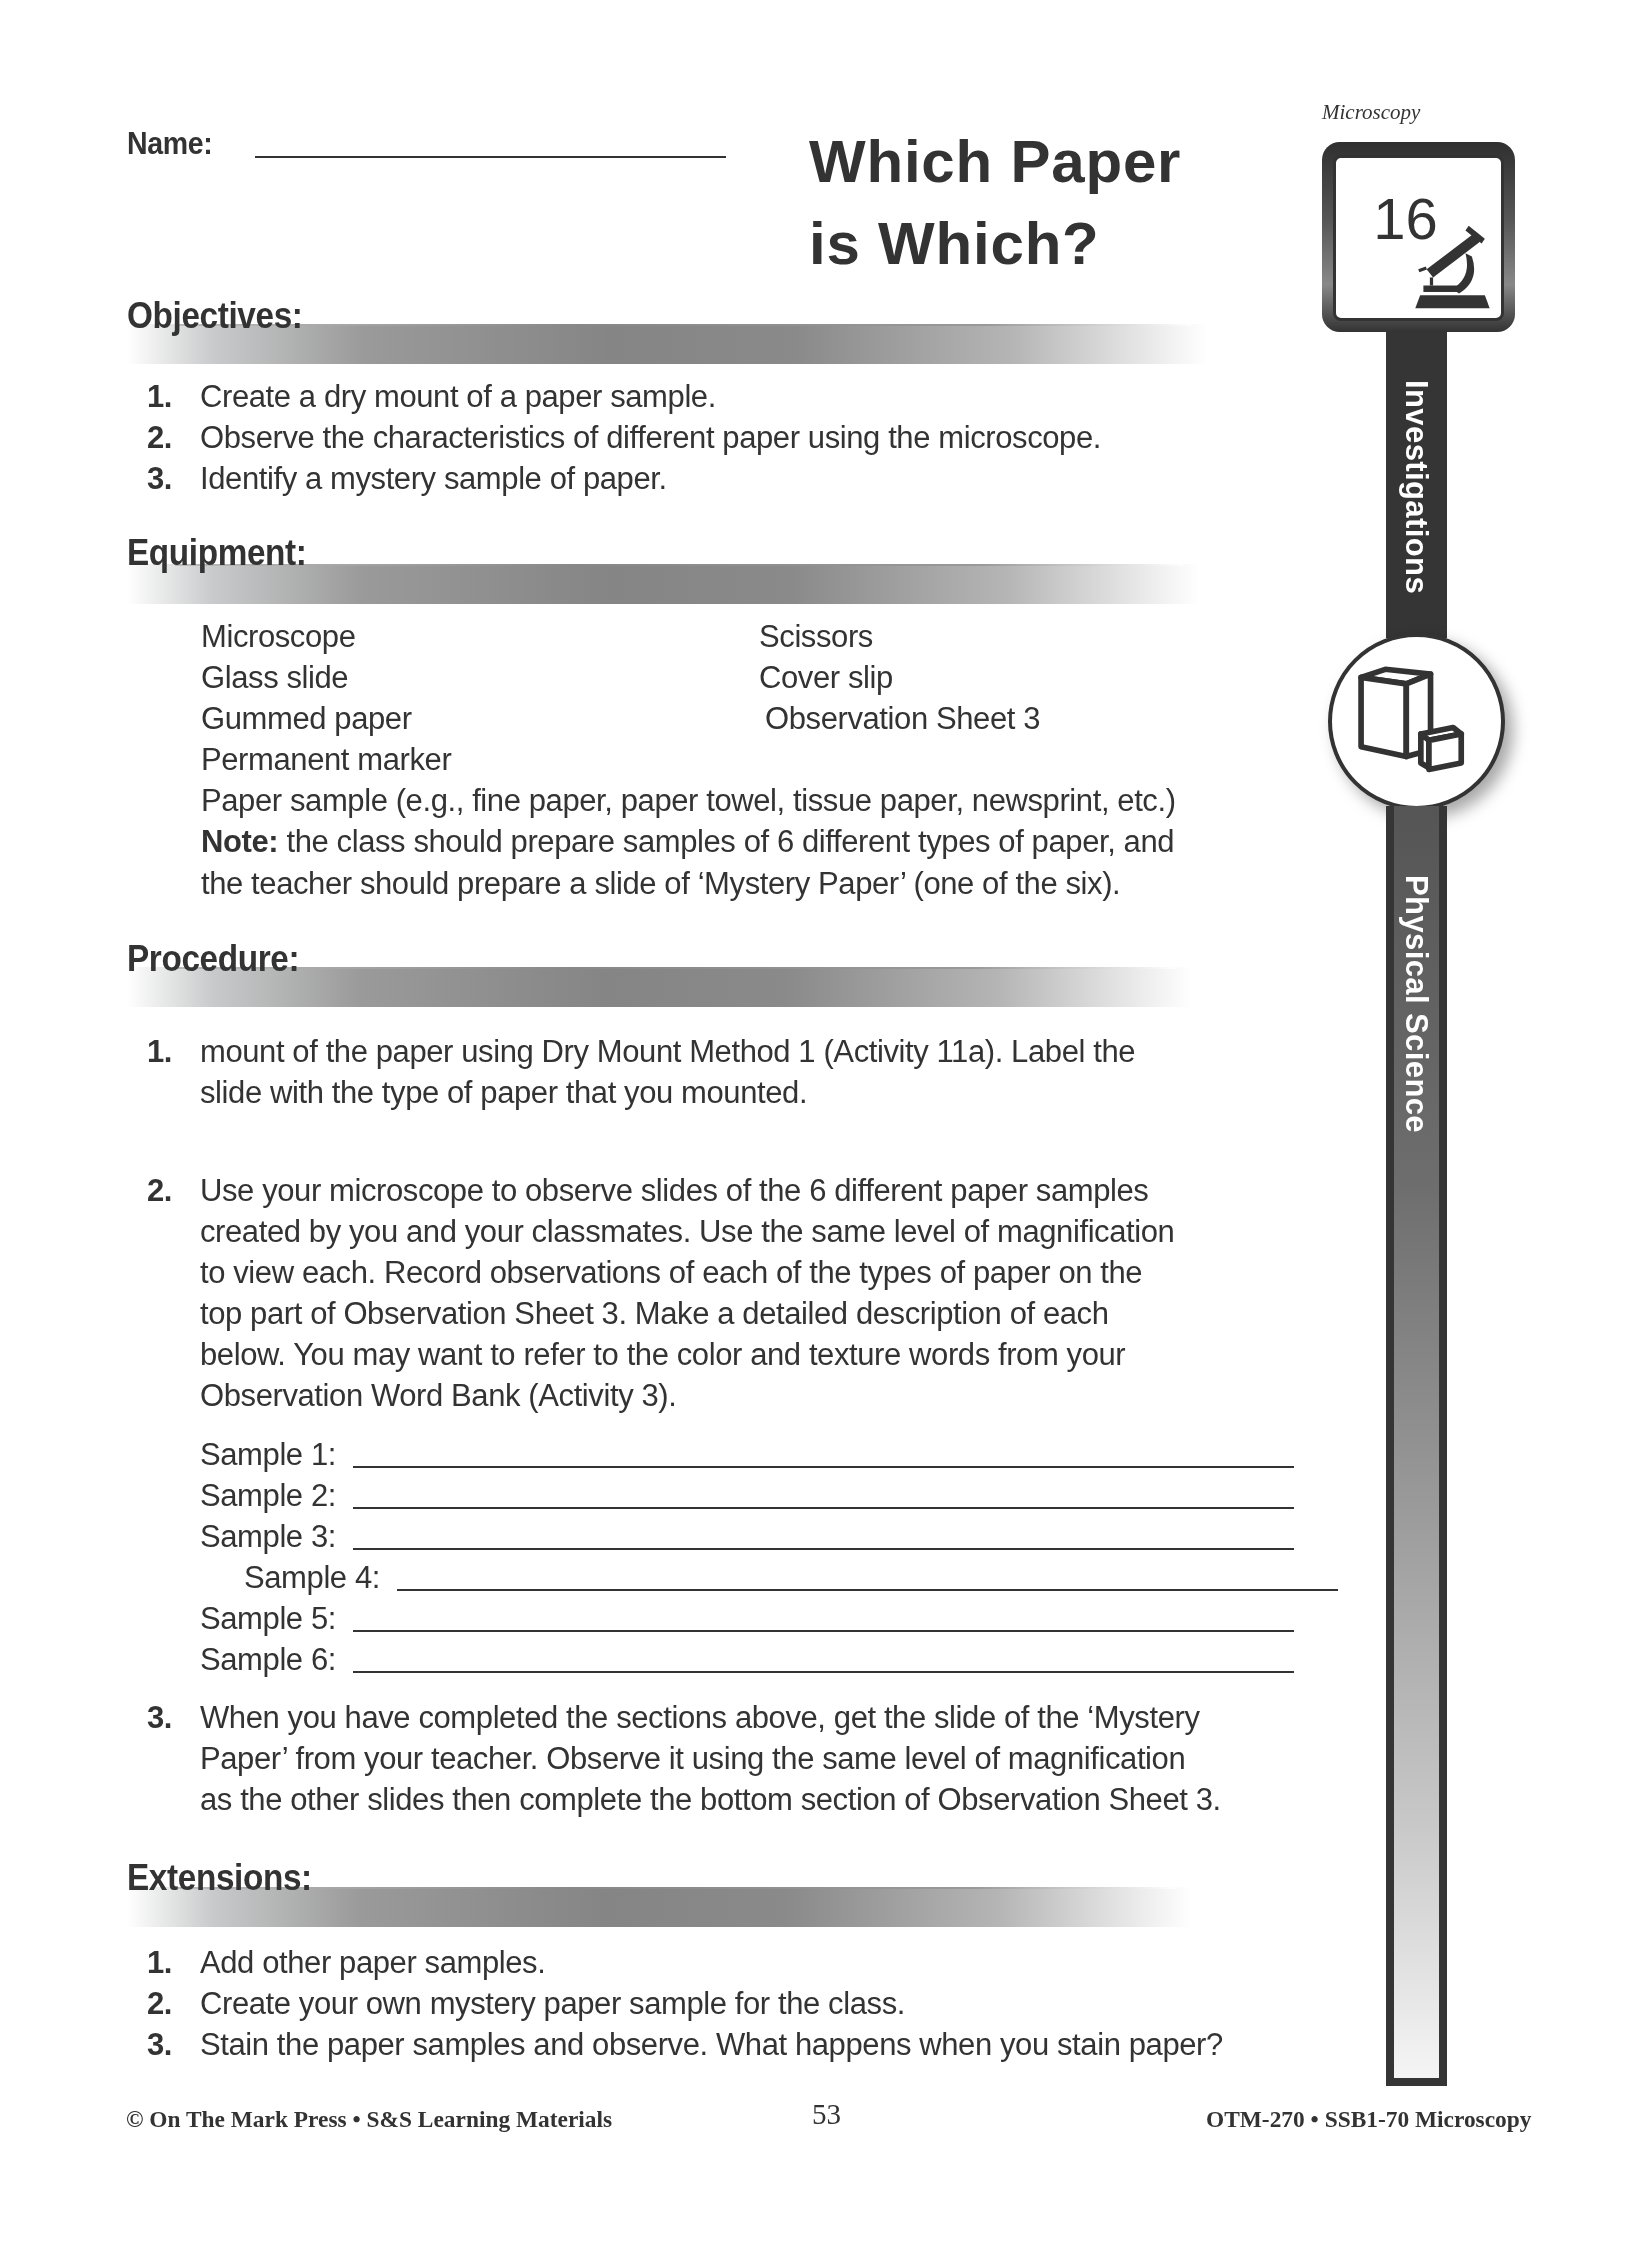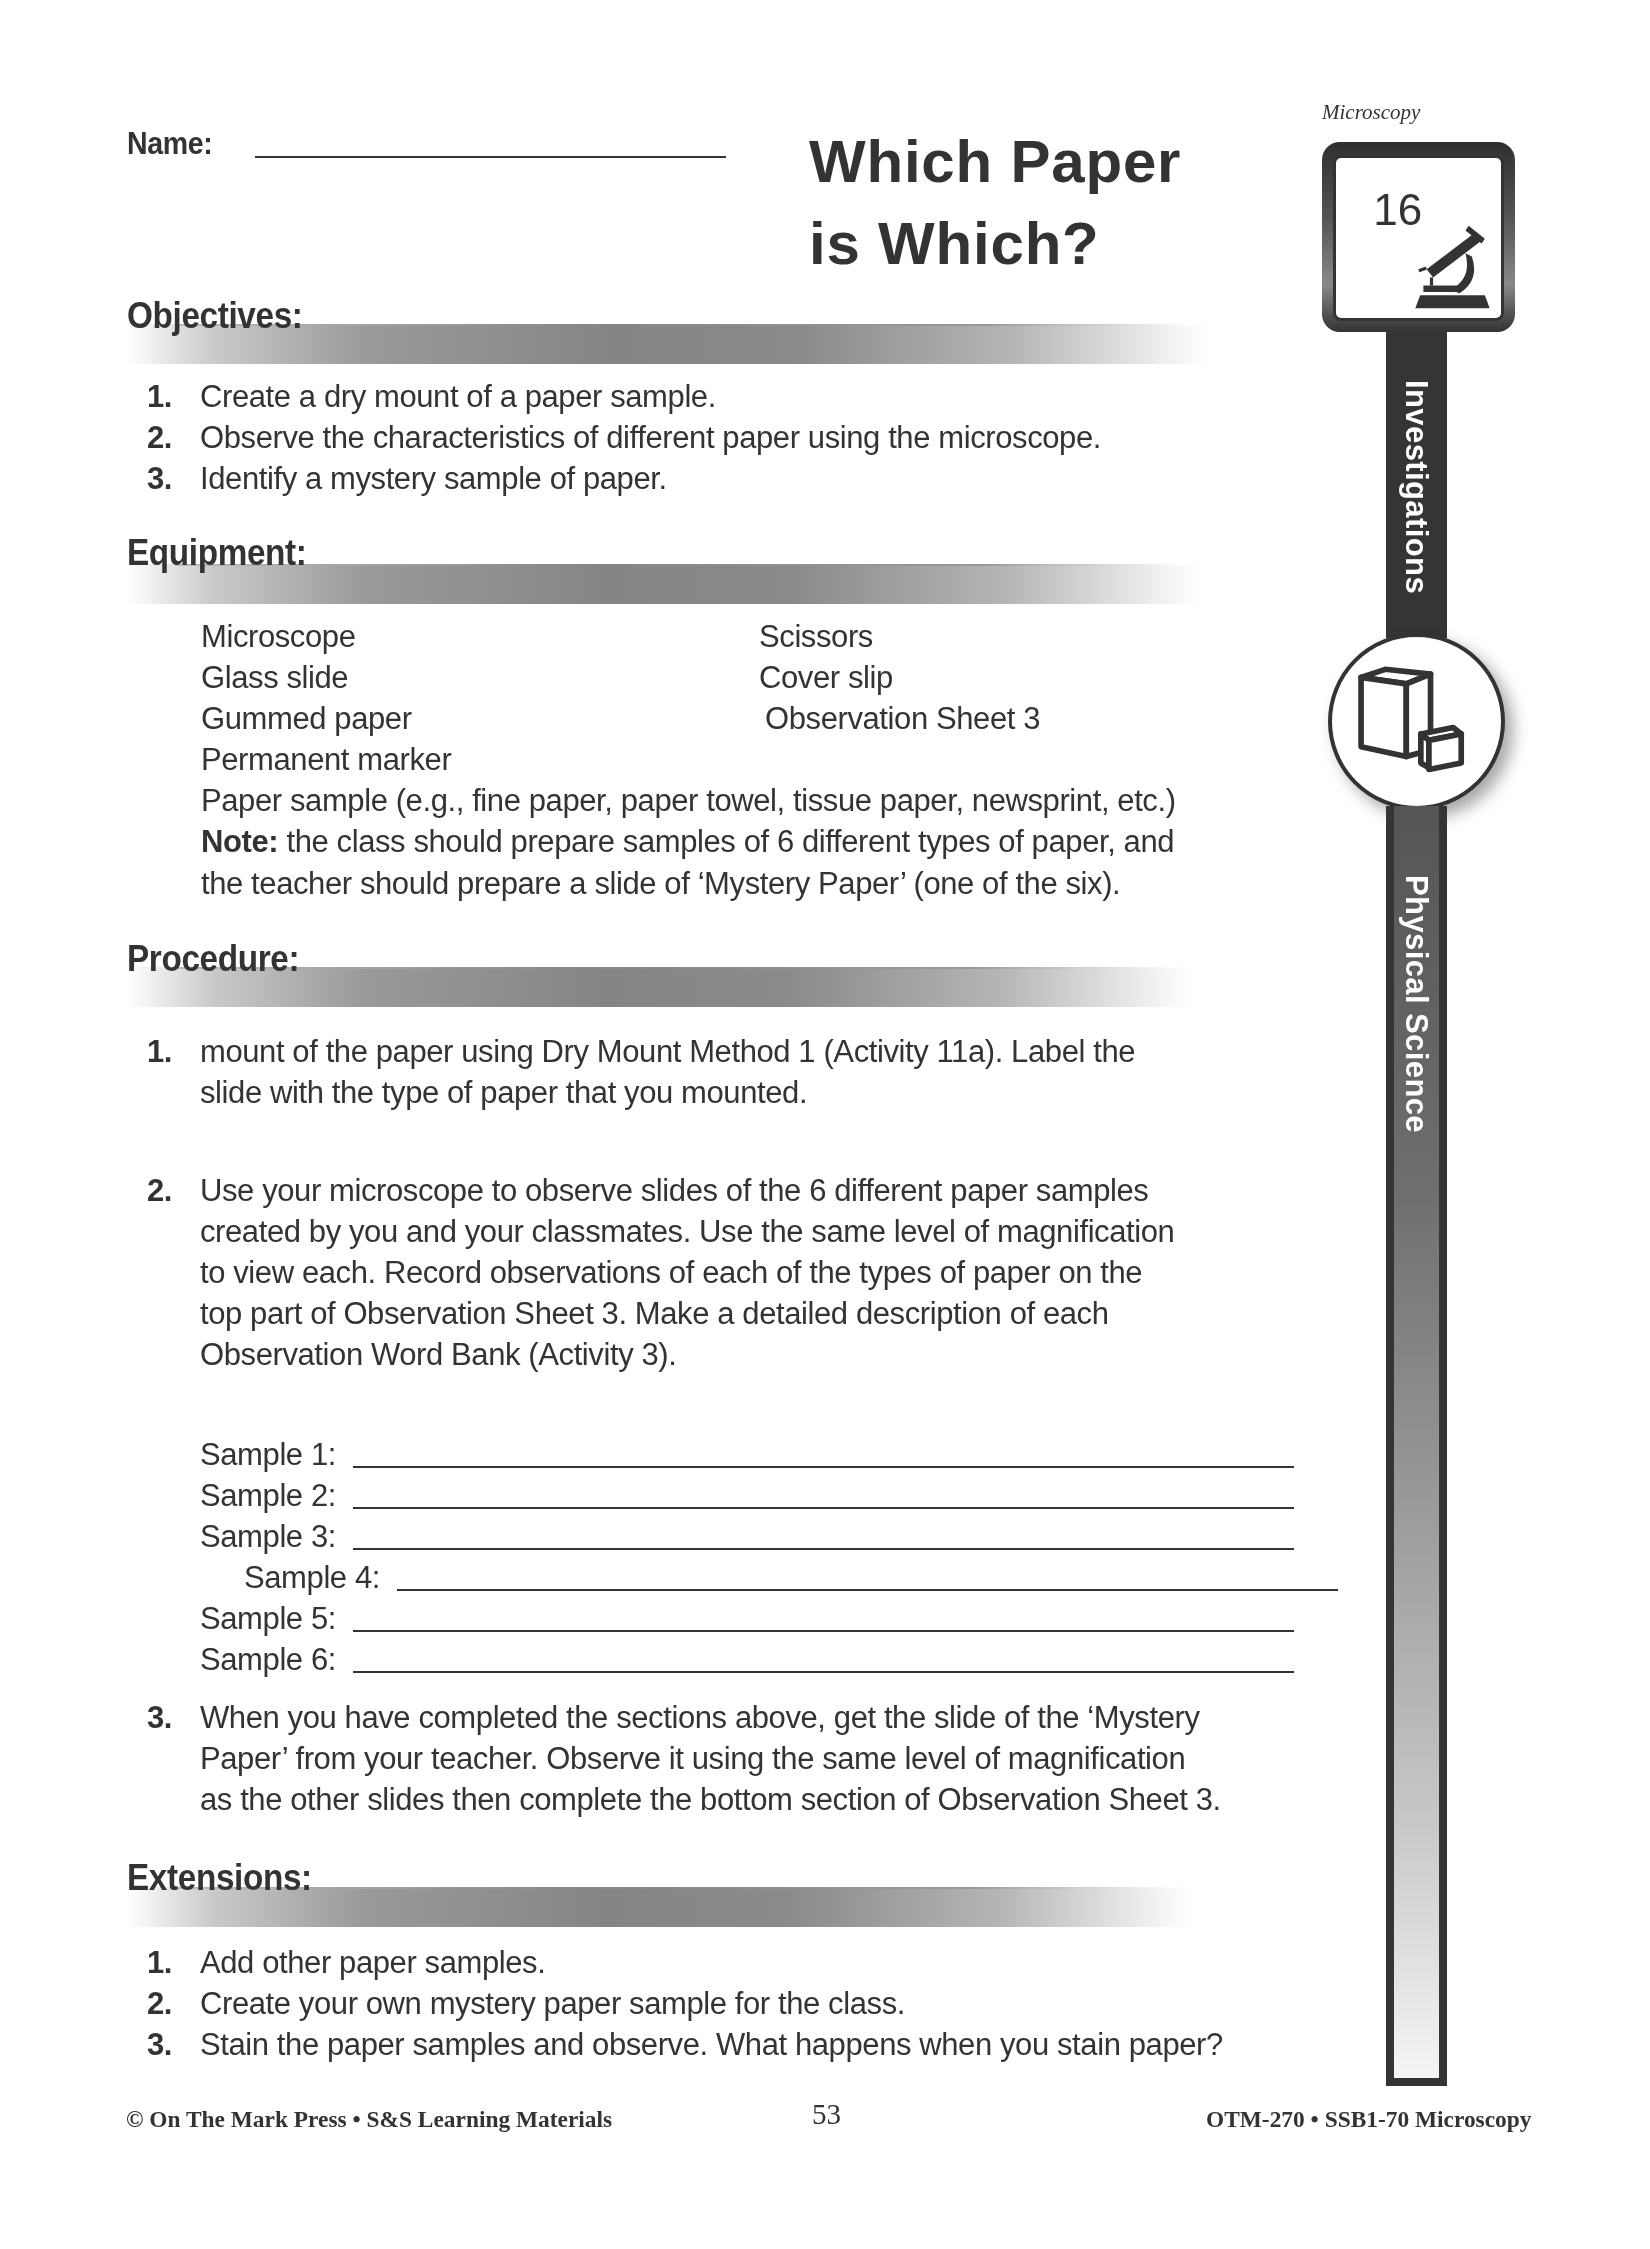--- a/index.html
+++ b/index.html
@@ -28,21 +28,21 @@
 
   .sample-row { position:absolute; left:200px; width:1094px; height:41px; }
   .sample-label { position:absolute; left:0; top:0; }
   .sample-line { position:absolute; left:153px; right:0; top:32px; height:2.4px; background:#333; }
 
   
   .badge-caption { left:1322px; top:100px; width:145px; text-align:left; font-family:"Liberation Serif", serif; font-style:italic; font-size:21px; }
   .badge-box { left:1322px; top:142px; width:193px; height:190px; border-radius:17.7px;
     background:linear-gradient(to bottom,#2f2f2f 0%, #555 40%, #888 75%, #333 100%); }
   .badge-inner { position:absolute; left:11.3px; top:13px; right:11.3px; bottom:11.3px; background:#fff; border:3.2px solid #333; border-radius:8px; }
-  .badge-num { position:absolute; left:37px; top:27px; font-size:44px; color:#333; }
+  .badge-num { position:absolute; left:37px; top:27px; font-size:58px; color:#333; }
   .stem { left:1386px; width:61px; background:#353535; }
   .stem-inner { position:absolute; left:8px; right:8px; top:0; bottom:0; }
   .vtext { position:absolute; left:0; width:61px; color:#fff; font-weight:bold; font-size:31px; writing-mode:vertical-rl; text-align:center; line-height:61px; letter-spacing:0.4px; }
   .circle { left:1328px; top:633px; width:177px; height:177px; border-radius:50%; background:#fff; border:4.8px solid #333; box-sizing:border-box;
     box-shadow:8px 8px 16px rgba(0,0,0,0.35); }
 
   
   .footer { top:2106px; font-family:"Liberation Serif", serif; font-weight:bold; font-size:23.4px; color:#333; }
 </style>
 </head>
@@ -135,20 +135,21 @@
   </div>
 </div>
 
 <div class="abs body-text" style="top:1170px; left:0; width:1322px; height:250px;">
   <span class="num">2.</span>
   <div class="para">
     <div>Use your microscope to observe slides of the 6 different paper samples</div>
     <div>created by you and your classmates.  Use the same level of magnification</div>
     <div>to view each.  Record observations of each of the types of paper on the</div>
     <div>top part of Observation Sheet 3.  Make a detailed description of each</div>
+    <div>below.  You may want to refer to the color and texture words from your</div>
     <div>Observation Word Bank (Activity 3).</div>
   </div>
 </div>
 
 <div class="abs body-text" style="top:1434px; left:0; width:1322px; height:250px;">
   <div class="sample-row" style="top:0;">
     <span class="sample-label">Sample 1:</span>
     <div class="sample-line"></div>
   </div>
   <div class="sample-row" style="top:41px;">

